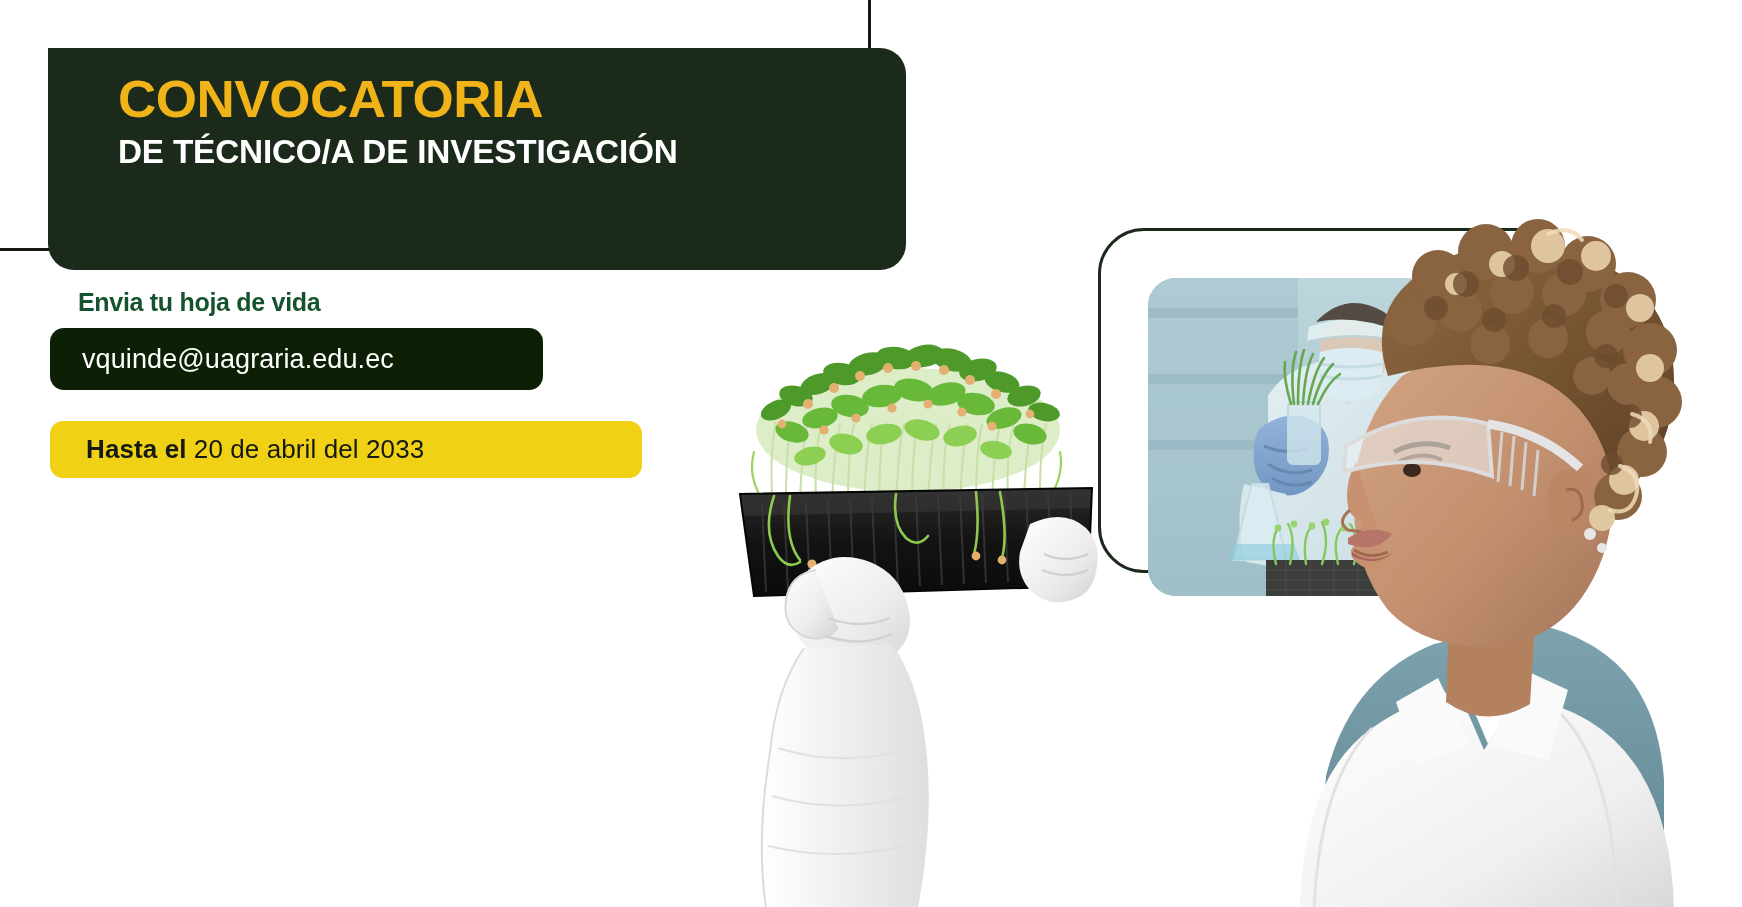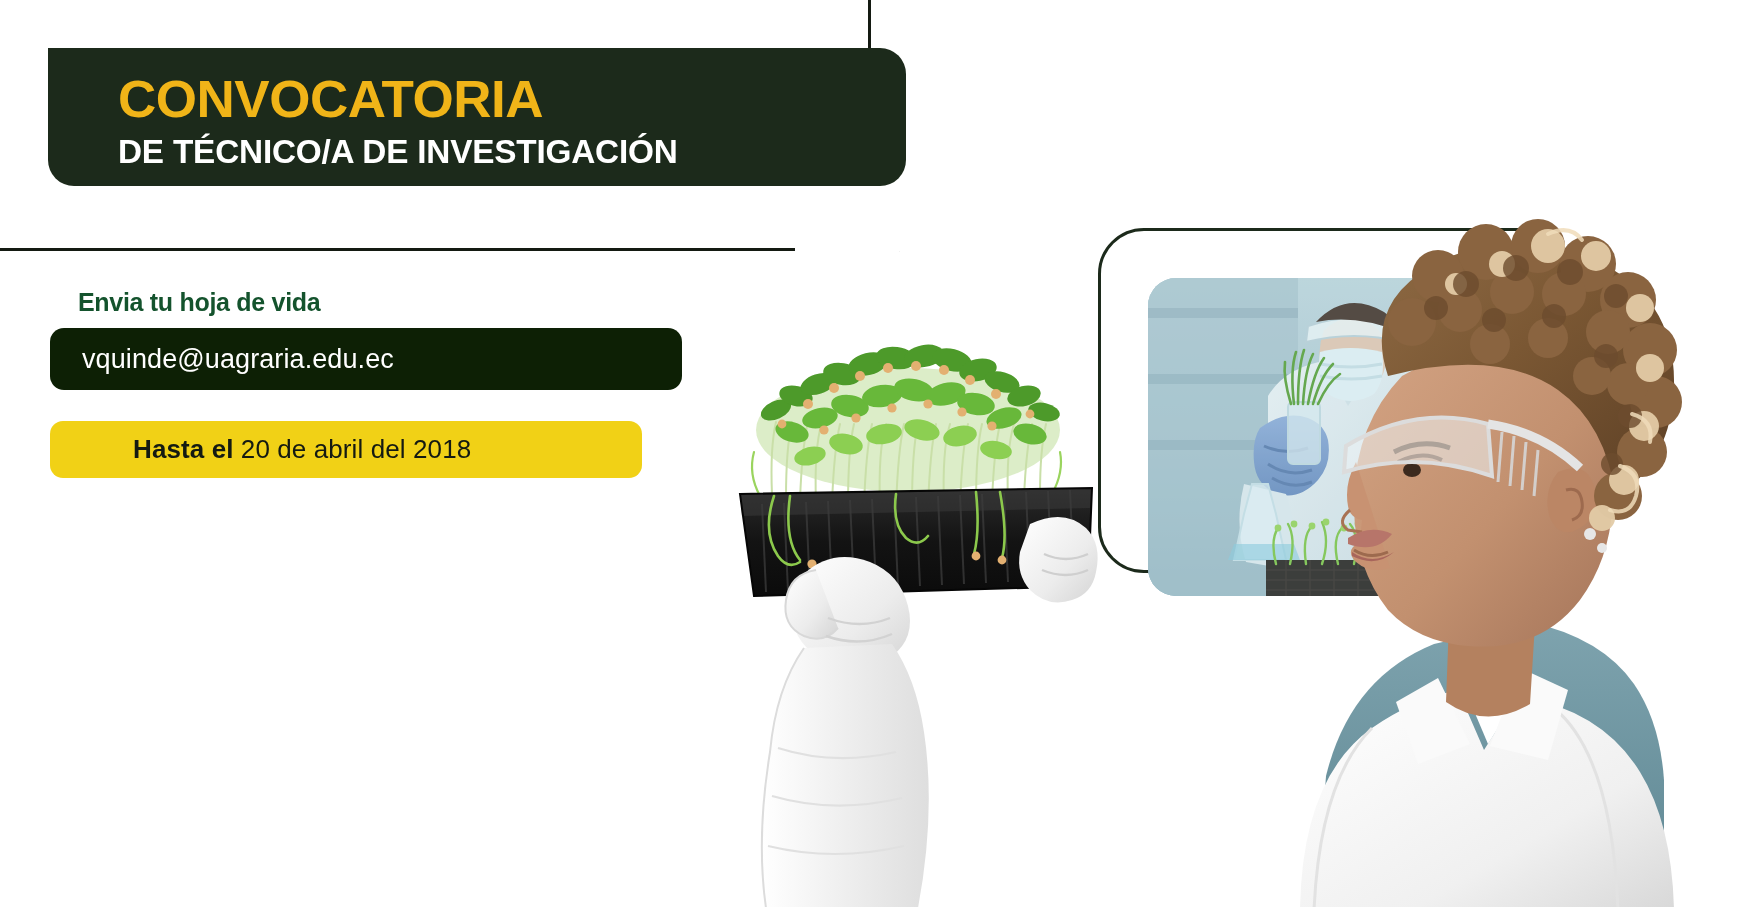--- a/index.html
+++ b/index.html
@@ -26,21 +26,21 @@
   }
   #banner-accent-curve::after {
     content:""; position:absolute; left:0px; top:0px;
     width:140px; height:110px;
     border:3px solid #141a12; border-radius:0 0 60px 0;
     border-top:none; border-left:none;
   }
 
   #header-banner {
     position:absolute; left:48px; top:48px;
-    width:858px; height:138px;
+    width:858px; height:222px;
     background:#1c2a1b;
     border-radius:0 26px 26px 26px;
     z-index:3;
   }
   #header-title {
     position:absolute; left:70px; top:22px;
     font-size:52px; line-height:58px;
     font-weight:bold; letter-spacing:-0.5px;
     color:#F0B418;
     font-family:"Liberation Sans", sans-serif;
@@ -56,41 +56,41 @@
   }
 
   
   #cta-label {
     position:absolute; left:78px; top:288px;
     font-size:25px; font-weight:bold; color:#14532d;
     letter-spacing:-0.3px;
   }
   #email-bar {
     position:absolute; left:50px; top:328px;
-    width:632px; height:62px;
+    width:493px; height:62px;
     background:#0d2005;
     border-radius:14px;
     display:flex; align-items:center;
   }
   #email-text {
     padding-left:32px;
     font-size:27px; color:#ffffff; letter-spacing:0.1px;
   }
   #deadline-bar {
     position:absolute; left:50px; top:421px;
     width:592px; height:57px;
     background:#F1D116;
     border-radius:13px;
     display:flex; align-items:center;
   }
   #deadline-text {
     padding-left:36px;
     font-size:26px; color:#141a12; letter-spacing:0.1px;
   }
-  #deadline-text b { font-weight:bold;margin-left:47px; }
+  #deadline-text b { font-weight:bold; }
 
   
   #sprout-photo {
     position:absolute; left:700px; top:318px;
     width:420px; height:590px;
     z-index:4;
   }
   #hero-photo {
     position:absolute; left:1150px; top:180px;
     width:600px; height:730px;
@@ -128,21 +128,21 @@
   <div id="header-subtitle">DE TÉCNICO/A DE INVESTIGACIÓN</div>
 </div>
 
 <div id="cta-label">Envia tu hoja de vida</div>
 
 <div id="email-bar">
   <span id="email-text">vquinde@uagraria.edu.ec</span>
 </div>
 
 <div id="deadline-bar">
-  <span id="deadline-text"><b>Hasta el</b> <span>20 de abril del 2018</span></span>
+  <span id="deadline-text"><b>Hasta el</b> <span>20 de abril del 2033</span></span>
 </div>
 
 <div id="photo-card-outline"></div>
 
 <div id="photo-card-image">
   <svg width="420" height="318" viewBox="0 0 420 318" xmlns="http://www.w3.org/2000/svg" aria-hidden="true">
     <defs>
       <linearGradient id="labBg" x1="0" y1="0" x2="0" y2="1">
         <stop offset="0%" stop-color="#b9d3da"></stop>
         <stop offset="55%" stop-color="#a6c5cf"></stop>

